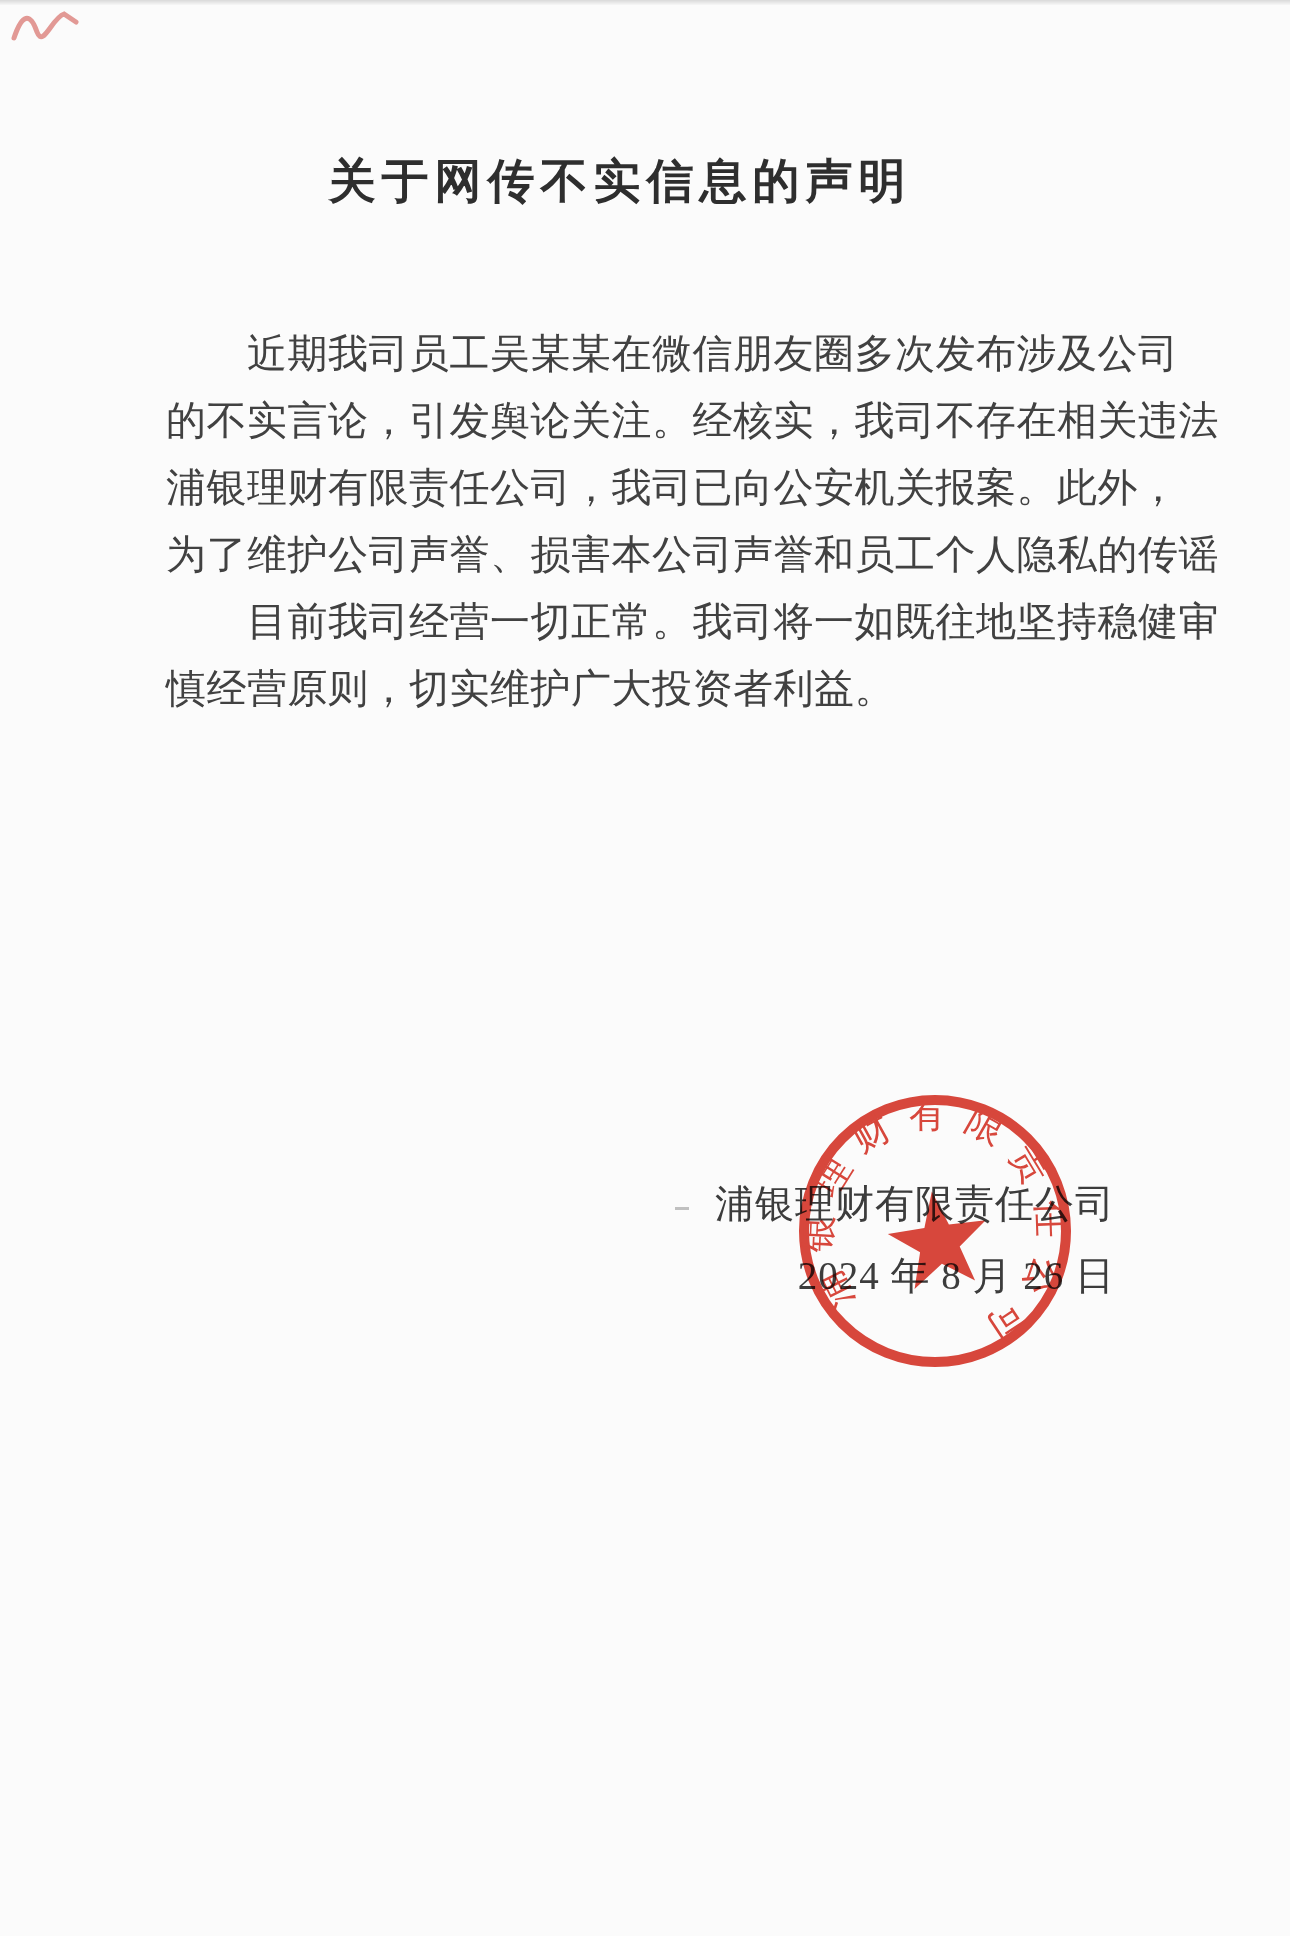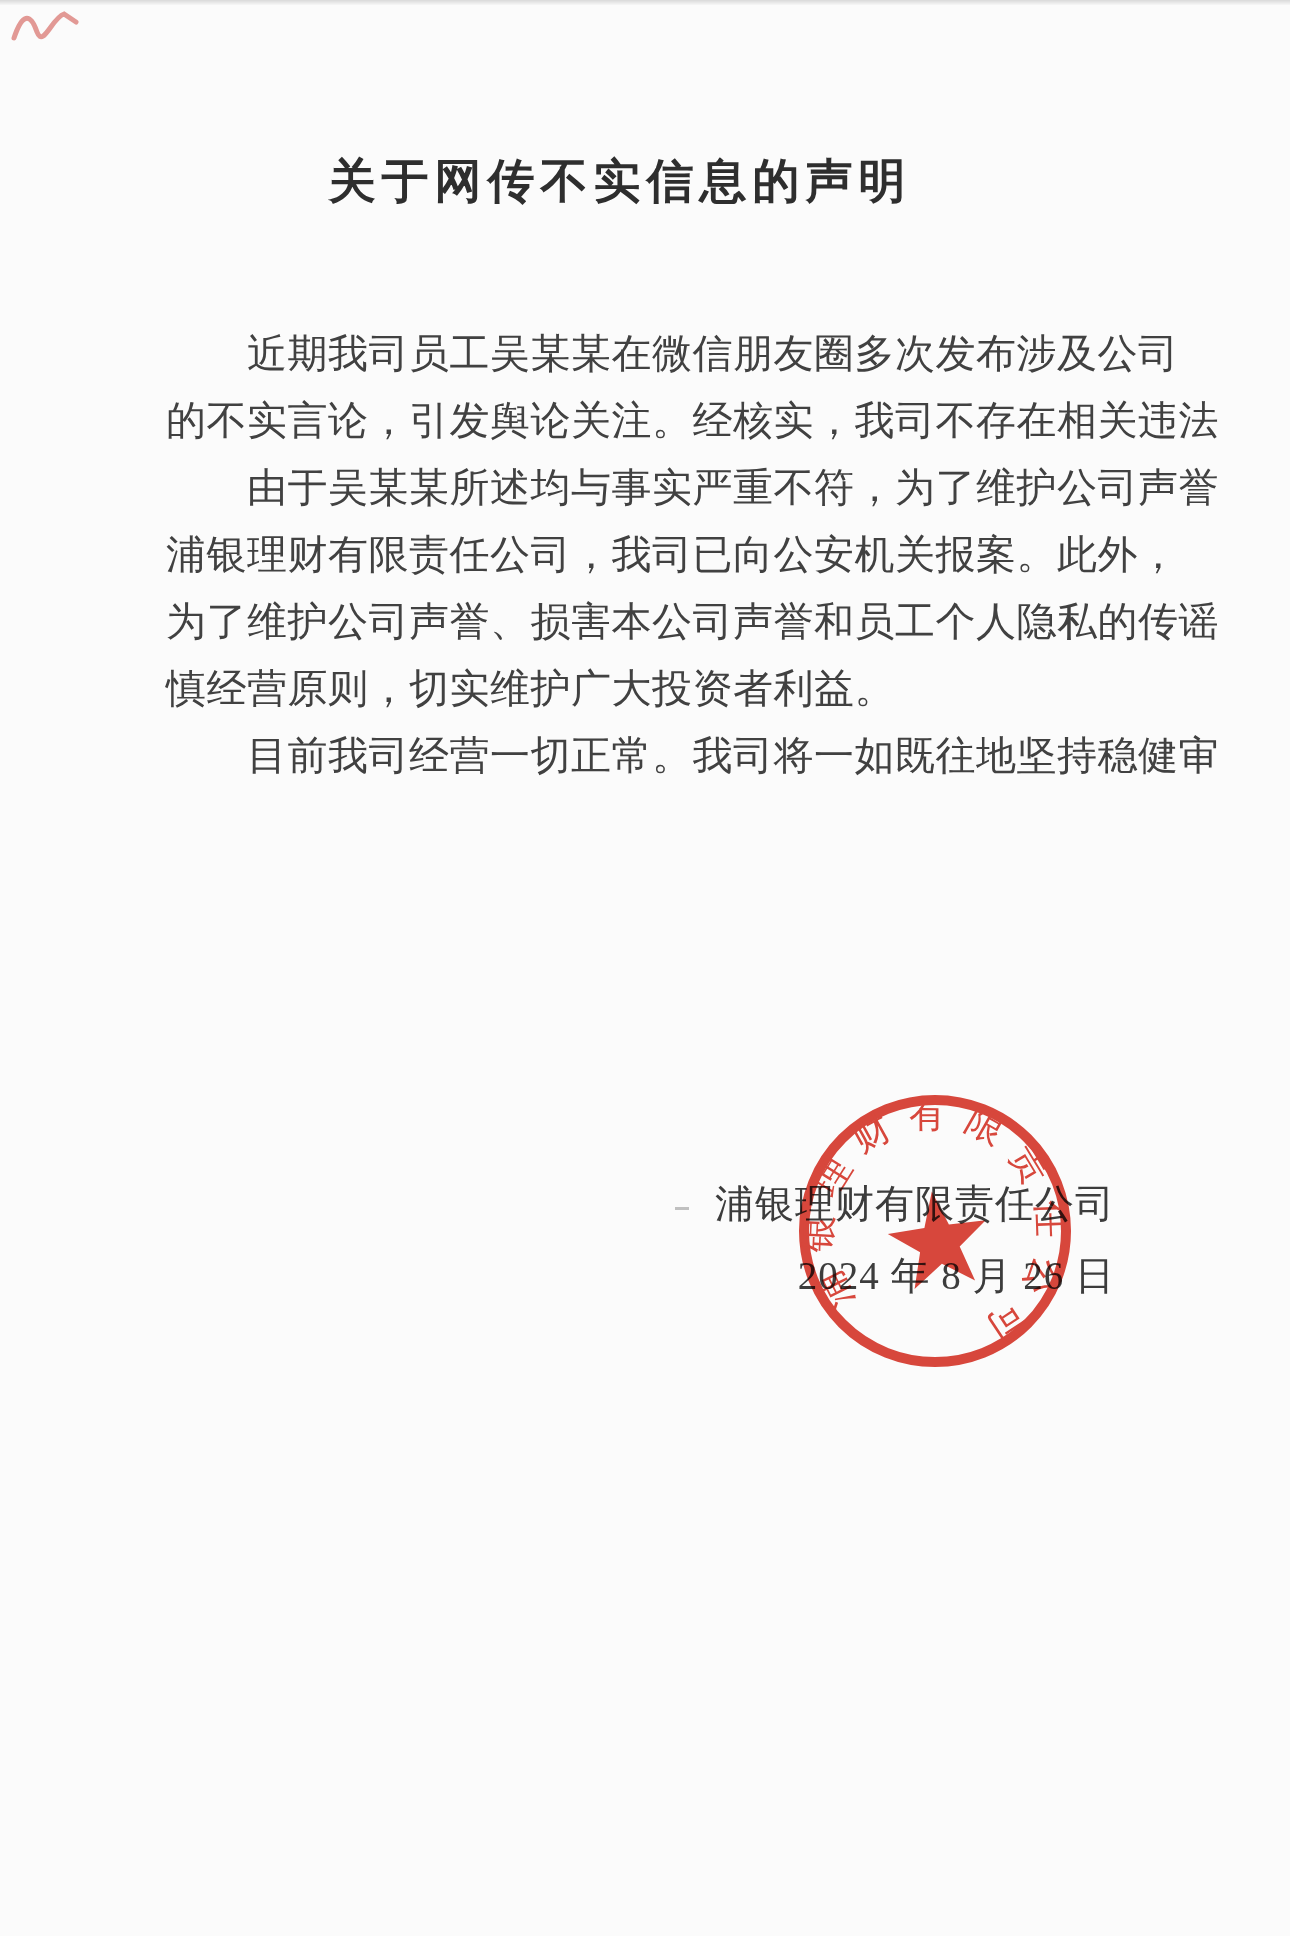--- a/index.html
+++ b/index.html
@@ -74,25 +74,24 @@
 
 <svg class="pen-mark" viewBox="0 0 72 46">
   <path d="M4 32 C 12 8, 20 6, 27 26 C 33 42, 42 12, 54 8 L 66 16" fill="none" stroke="#cf4a42" stroke-width="5" stroke-linecap="round"></path>
 </svg>
 
 <h1 class="doc-title">关于网传不实信息的声明</h1>
 
 <div class="body-text">
   <div class="line indent">近期我司员工吴某某在微信朋友圈多次发布涉及公司</div>
   <div class="line">的不实言论，引发舆论关注。经核实，我司不存在相关违法</div>
-  <div class="line indent">由于吴某某所述均与事实严重不符，为了维护公司声誉</div>
   <div class="line">浦银理财有限责任公司，我司已向公安机关报案。此外，</div>
   <div class="line">为了维护公司声誉、损害本公司声誉和员工个人隐私的传谣</div>
+  <div class="line indent">目前我司经营一切正常。我司将一如既往地坚持稳健审</div>
   <div class="line">慎经营原则，切实维护广大投资者利益。</div>
-  <div class="line indent">目前我司经营一切正常。我司将一如既往地坚持稳健审</div>
 </div>
 
 <div class="signature">
   <div class="sig-company">
     <span class="sig-dash"></span><span>浦银理财有限责任公司</span>
   </div>
   <div class="sig-date">2024 年 8 月 26 日</div>
 </div>
 
 <svg class="seal" viewBox="0 0 284 284">

